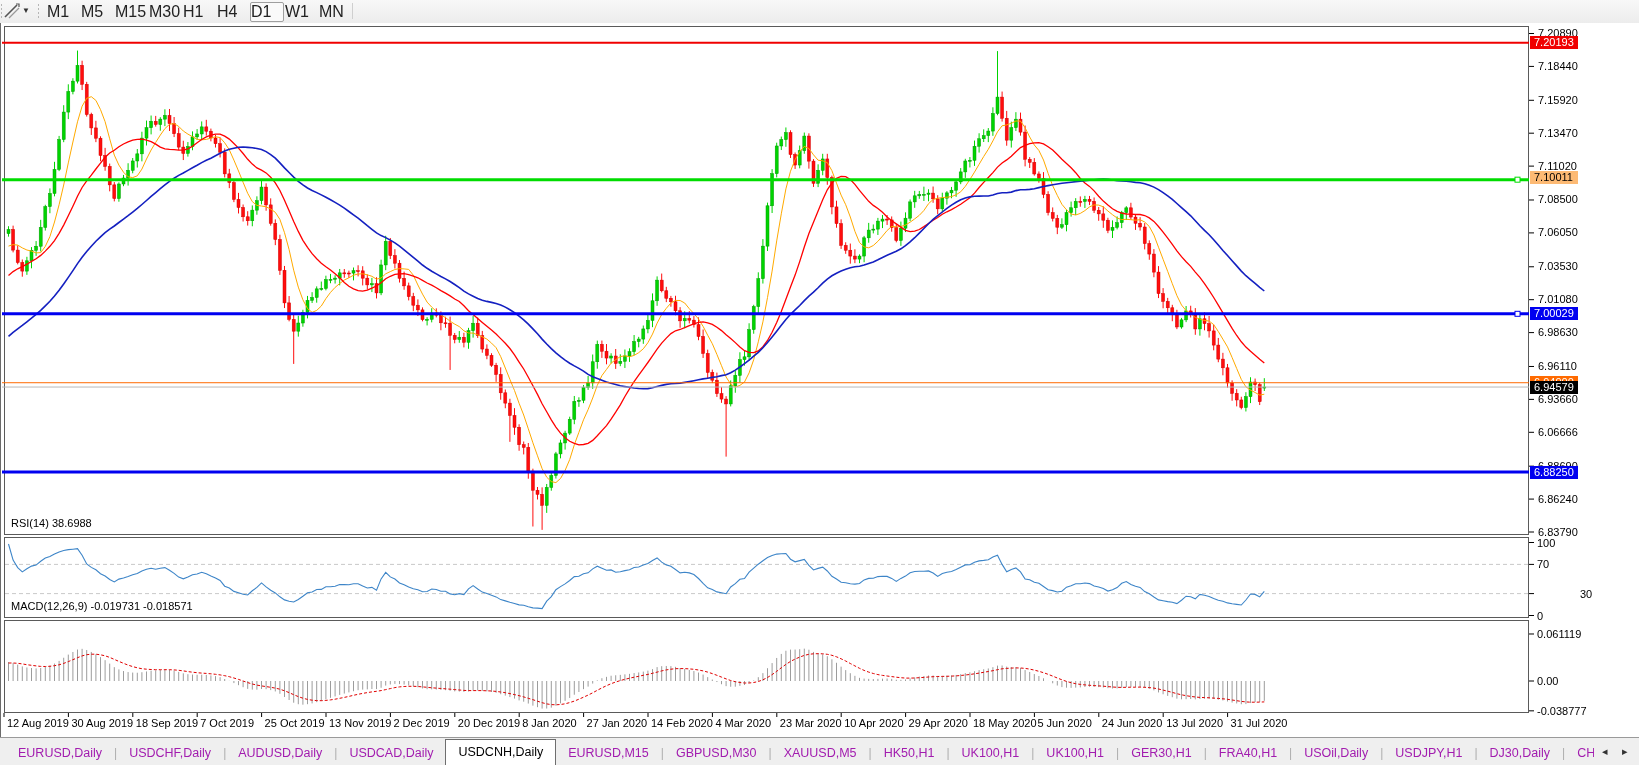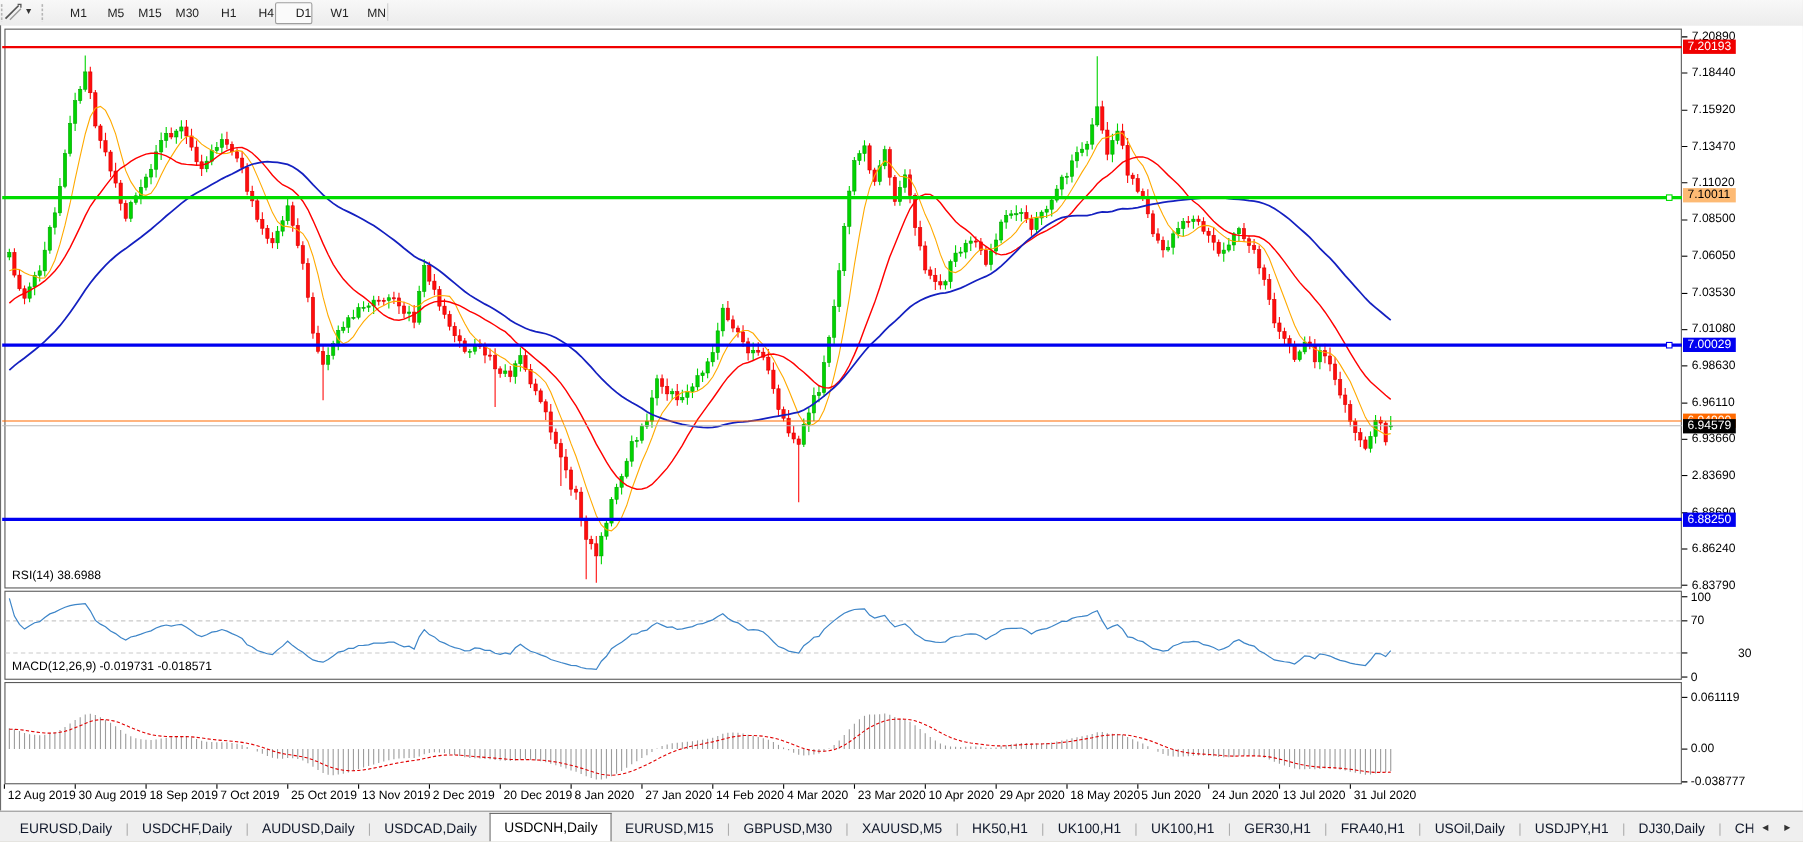--- a/index.html
+++ b/index.html
@@ -3,42 +3,42 @@
 <meta charset="utf-8">
 <style>
   html,body{margin:0;padding:0;background:#d4d0c8;}
   #app{position:relative;width:1639px;height:765px;overflow:hidden;background:#f0f0f0;
        font-family:"Liberation Sans","DejaVu Sans",sans-serif;-webkit-font-smoothing:antialiased;}
   
   #toolbar{position:absolute;left:0;top:0;width:1639px;height:23px;background:linear-gradient(#f8f8f8,#ececec);
            border-bottom:1px solid #c3c3c3;}
   .grip{position:absolute;top:3px;width:3px;height:17px;
         background-image:radial-gradient(circle,#b5b5b5 1px,transparent 1px);background-size:3px 4px;}
-  .tf-btn{position:absolute;top:2px;height:18px;line-height:18px;text-align:right;font-size:11px;color:#222;
+  .tf-btn{position:absolute;top:2px;height:18px;line-height:18px;text-align:left;font-size:16px;color:#222;
           border:1px solid transparent;border-radius:2px;cursor:default;}
   .tf-btn.active{background:#fafafa;border:1px solid #9f9f9f;}
   #cursor-tool{position:absolute;left:2px;top:2px;width:20px;height:18px;}
   #cursor-dd{position:absolute;left:22px;top:6px;font-size:8px;color:#333;}
   .vsep{position:absolute;top:3px;width:1px;height:16px;background:#cfcfcf;}
   
   #chart-region{position:absolute;left:0;top:23px;width:1639px;height:714px;background:#ffffff;border-left:1px solid #6b6b6b;}
   .panel{position:absolute;left:3px;width:1525px;background:#fff;border:1px solid #5a5a5a;box-sizing:border-box;}
   #svg-layer{position:absolute;left:0;top:0;width:1639px;height:714px;}
   #chart-title{position:absolute;left:10px;top:6px;font-size:11.5px;color:#000;white-space:pre;}
   #chart-title .tri{font-size:8px;position:relative;top:-1px;margin-right:4px;}
   .ind-label{position:absolute;left:10px;font-size:11px;color:#000;}
   .tick-label{position:absolute;left:1537px;height:13px;line-height:13px;font-size:11px;color:#000;}
   .sub-tick{position:absolute;left:1536px;height:12px;line-height:12px;font-size:11px;color:#000;}
   .price-tag{position:absolute;left:1529px;width:48px;height:13px;line-height:13px;font-size:11px;
              padding-left:4px;box-sizing:border-box;}
   .date-label{position:absolute;top:694px;font-size:11px;color:#000;white-space:nowrap;}
   
   #tabbar{position:absolute;left:0;top:737px;width:1639px;height:28px;background:#efefef;border-top:1px solid #9a9a9a;}
   #tabstrip{position:absolute;left:6px;top:0;width:1588px;height:28px;overflow:hidden;white-space:nowrap;display:flex;align-items:stretch;}
-  .tab{font-size:12.5px;color:#0f172a;padding:0 12px;line-height:26px;height:26px;margin-top:2px;}
+  .tab{font-size:12.5px;color:#a21caf;padding:0 12px;line-height:26px;height:26px;margin-top:2px;}
   .tab.active{background:#ffffff;border:1px solid #6e6e6e;border-bottom:none;color:#000;margin-top:1px;height:27px;line-height:25px;}
   .tabsep{color:#aeaeae;line-height:26px;margin-top:2px;font-size:12px;}
   .scroll-arrow{position:absolute;top:7px;font-size:11px;color:#333;}
 </style>
 </head>
 <body>
 
 <div id="app">
 
   <div id="toolbar">
@@ -974,21 +974,21 @@
         <div class="tick-label" style="top: 70.7819px;">7.15920</div>
         <div class="tick-label" style="top: 103.703px;">7.13470</div>
         <div class="tick-label" style="top: 136.623px;">7.11020</div>
         <div class="tick-label" style="top: 170.484px;">7.08500</div>
         <div class="tick-label" style="top: 203.405px;">7.06050</div>
         <div class="tick-label" style="top: 237.266px;">7.03530</div>
         <div class="tick-label" style="top: 270.187px;">7.01080</div>
         <div class="tick-label" style="top: 303.108px;">6.98630</div>
         <div class="tick-label" style="top: 336.969px;">6.96110</div>
         <div class="tick-label" style="top: 369.89px;">6.93660</div>
-        <div class="tick-label" style="top: 402.81px;">2.83690</div>
+        <div class="tick-label" style="top: 402.81px;">6.06666</div>
         <div class="tick-label" style="top: 436.671px;">6.88690</div>
         <div class="tick-label" style="top: 469.592px;">6.86240</div>
         <div class="tick-label" style="top: 502.513px;">6.83790</div>
         <div class="sub-tick" style="top: 513.5px;">100</div>
         <div class="sub-tick" style="top: 535.4px;">70</div>
         <div class="sub-tick" style="top: 564.6px; margin-left: 43px;">30</div>
         <div class="sub-tick" style="top: 586.5px;">0</div>
         <div class="sub-tick" style="top: 604.985px;">0.061119</div>
         <div class="sub-tick" style="top: 652px;">0.00</div>
         <div class="sub-tick" style="top: 681.828px;">-0.038777</div>

